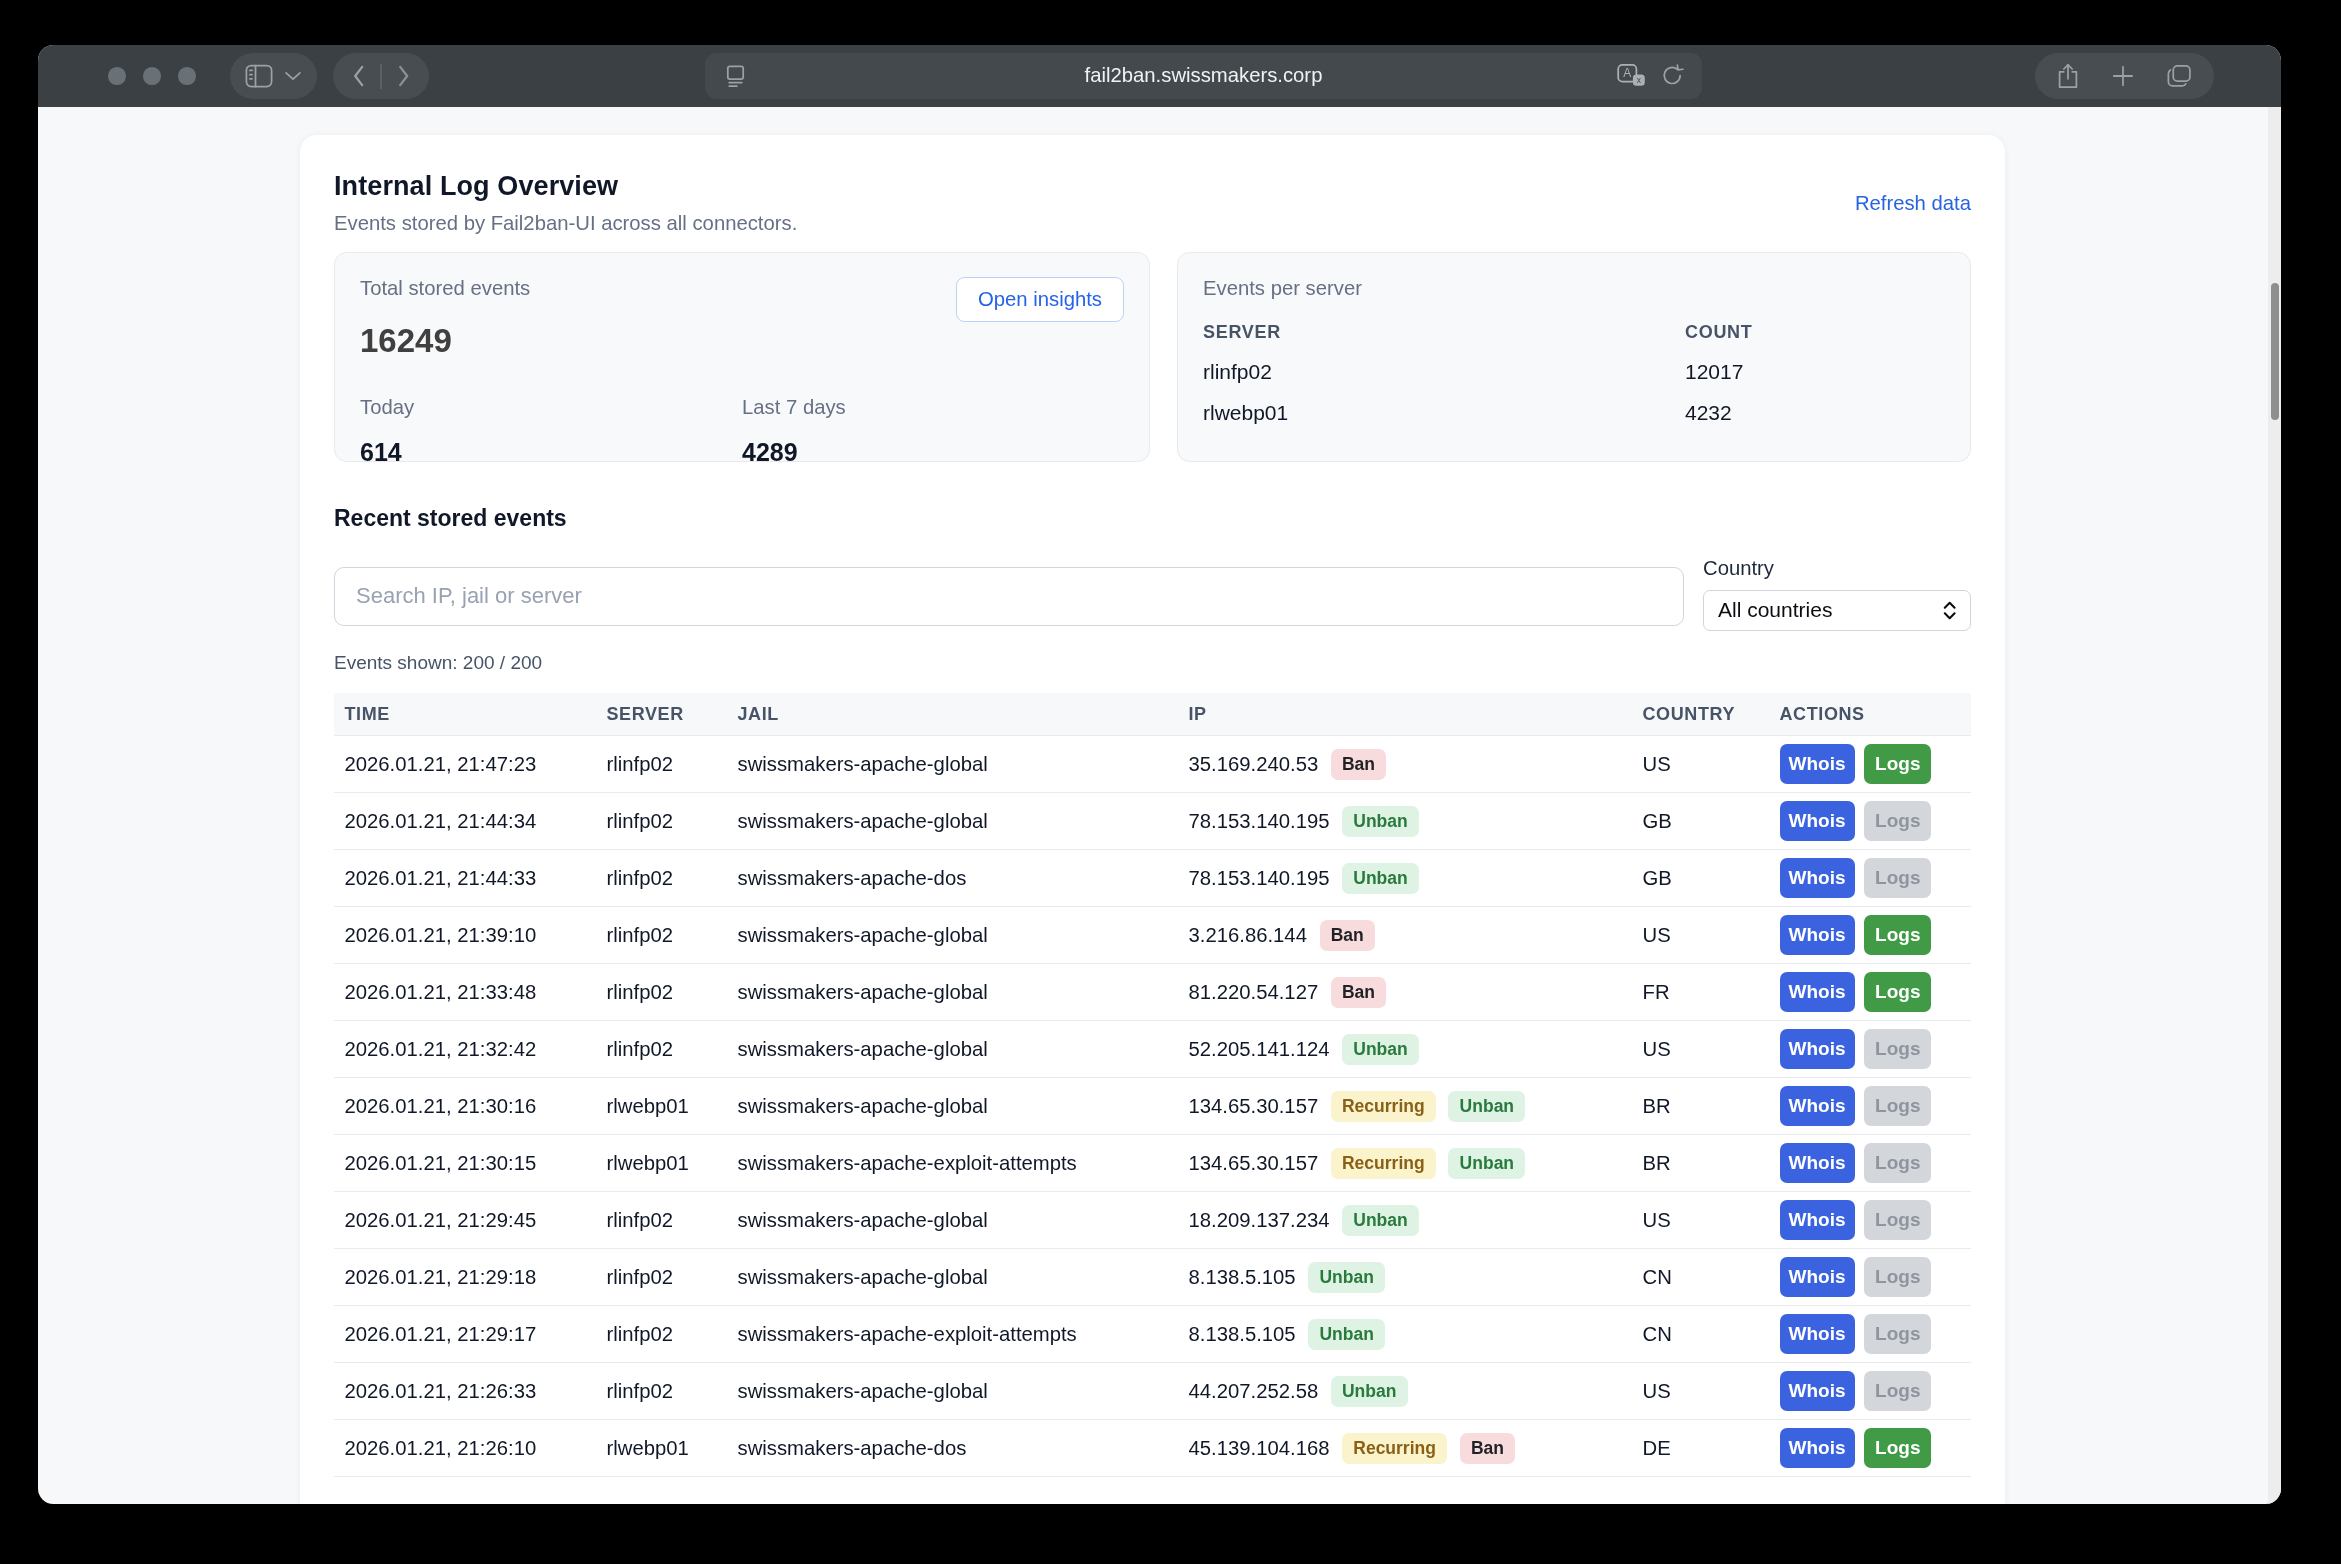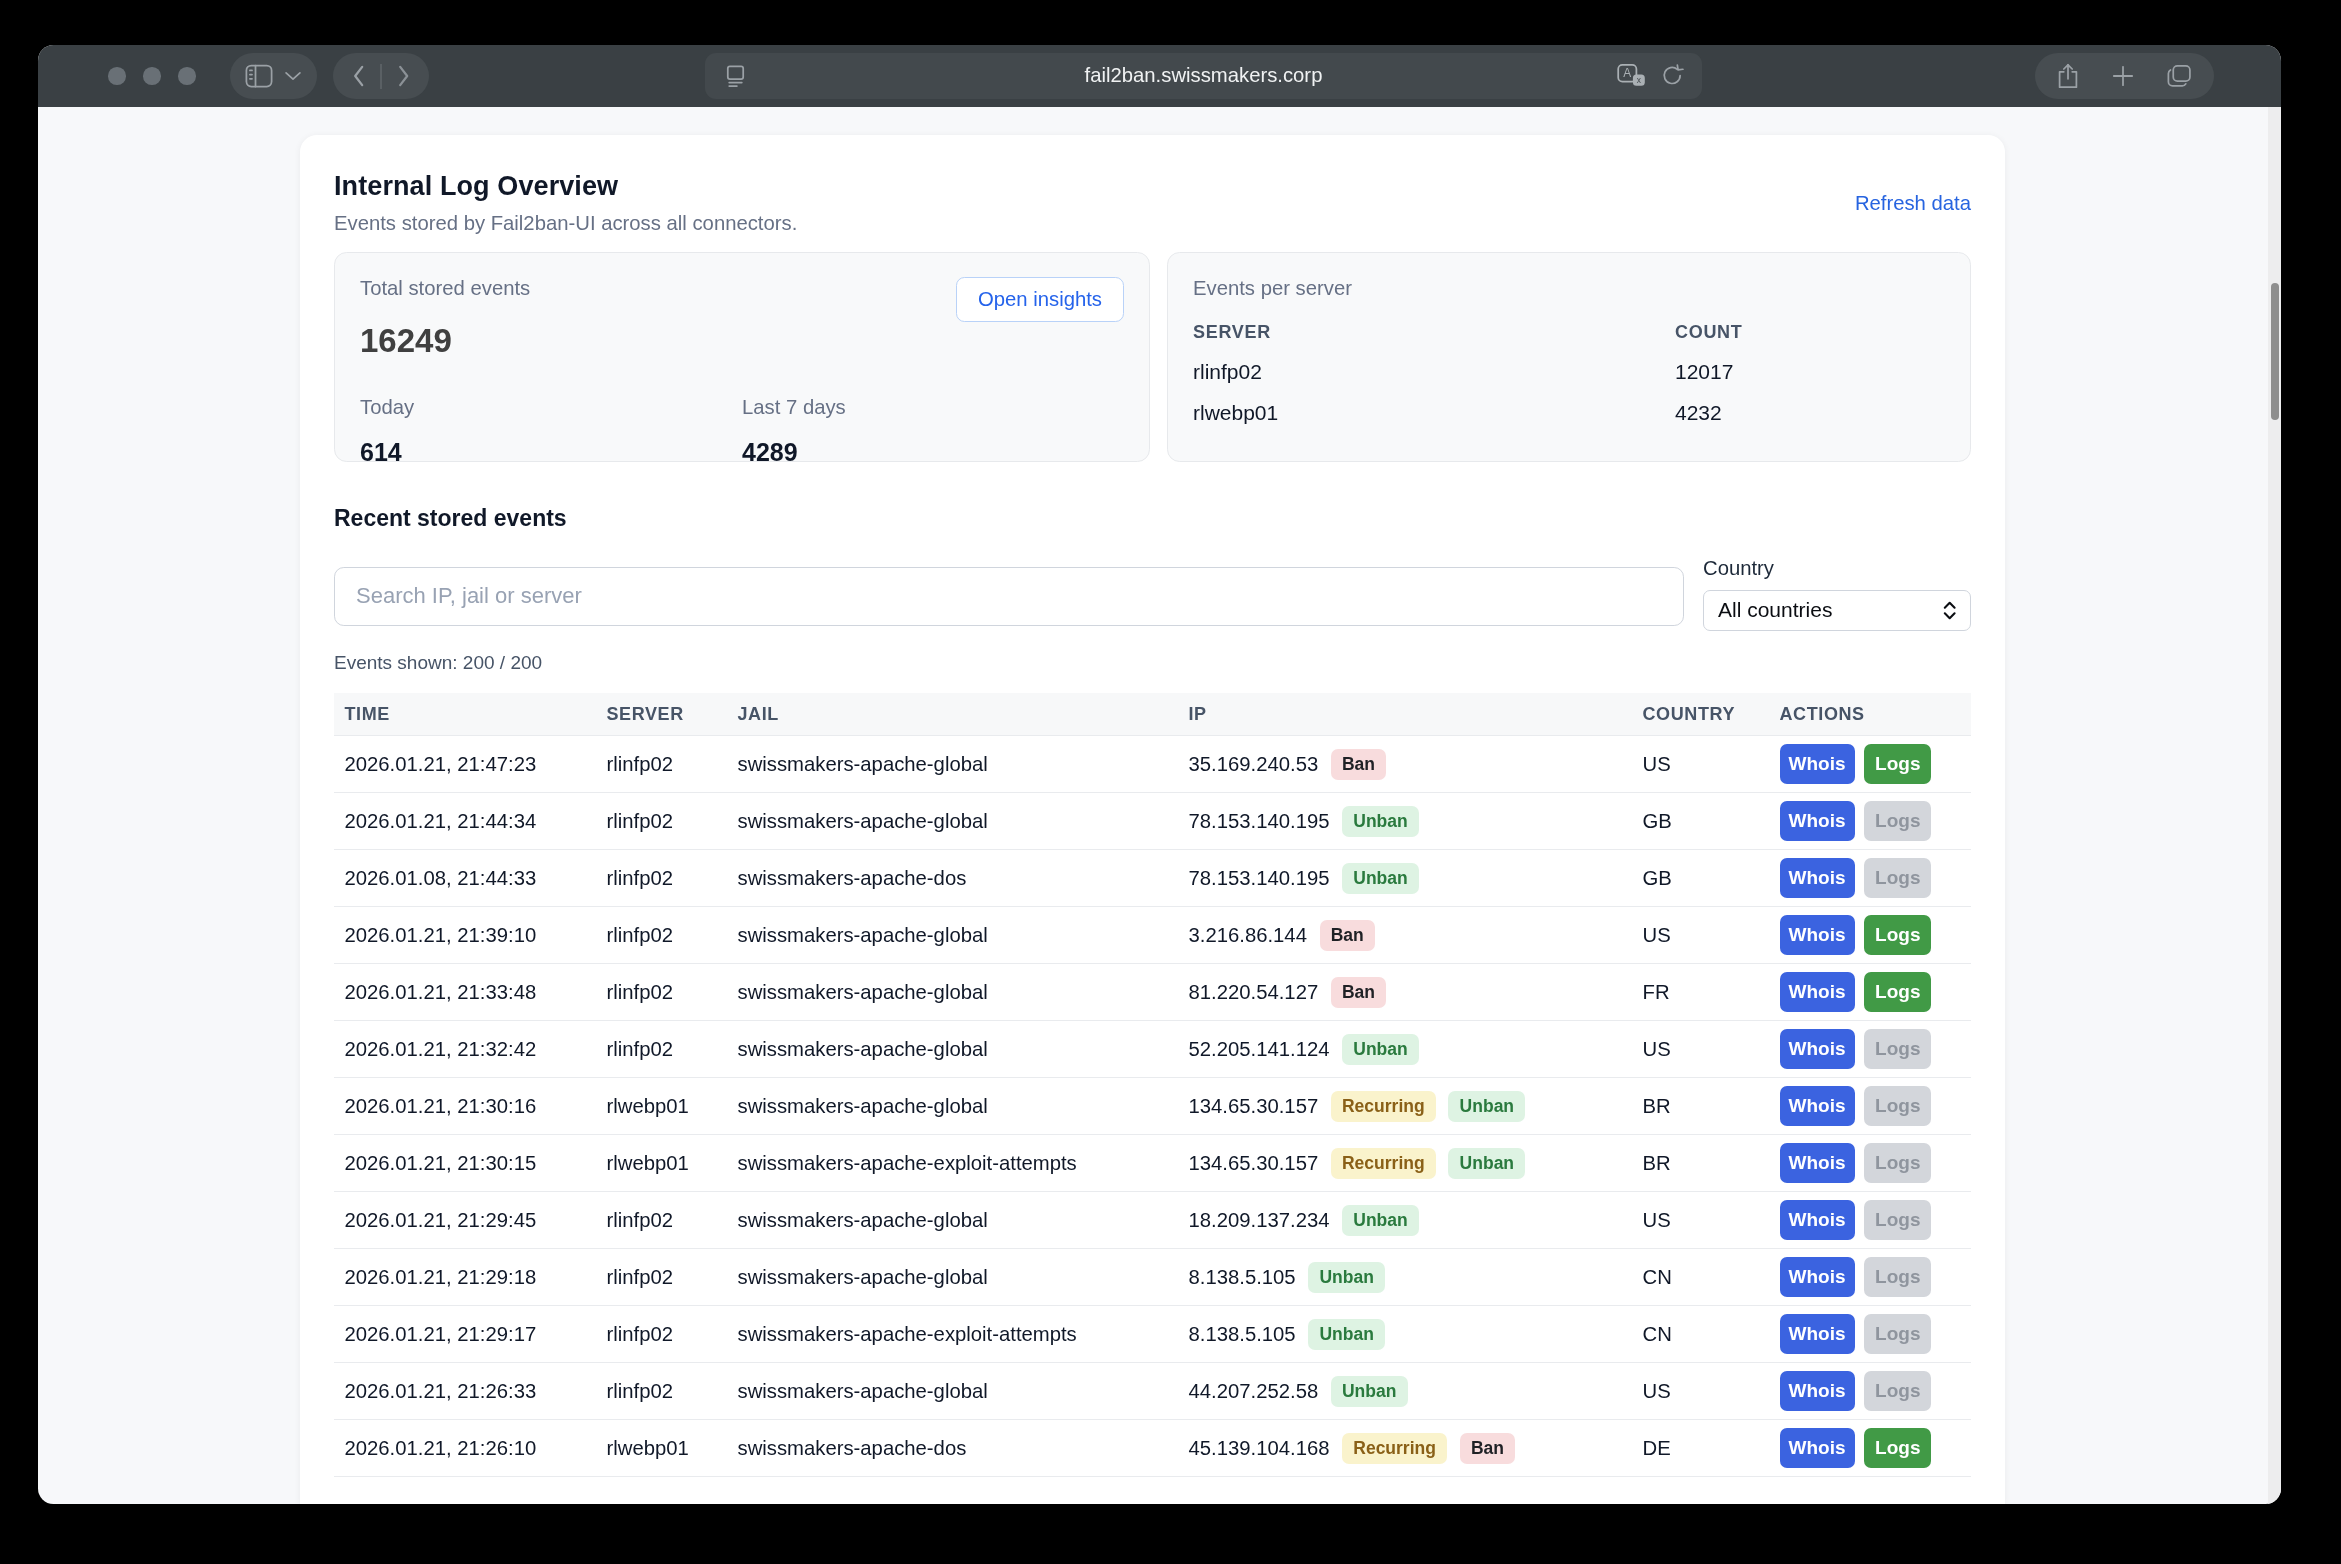--- a/index.html
+++ b/index.html
@@ -39,21 +39,21 @@
     background:#fff; border-radius:17px 17px 0 0;
     box-shadow:0 1.4px 7px rgba(16,24,40,.06);
     padding:36px 34px 10px 34px;
   }
   .page-header { display:flex; justify-content:space-between; }
   .page-title { font-size:27px; font-weight:700; color:#101828; letter-spacing:0.1px; }
   .page-subtitle { margin-top:9.8px; font-size:20.3px; color:#667085; }
   .refresh-link { margin-top:21px; font-size:20.3px; color:#2764e0; cursor:pointer; }
 
   
-  .stats-row { display:flex; gap:17px; margin-top:17px; }
+  .stats-row { display:flex; gap:27px; margin-top:17px; }
   .stat-card {
     flex:1; height:210px; background:#f8f9fa; border:1.4px solid #e7e9ec;
     border-radius:12.6px; padding:24px 25px; position:relative;
   }
   .muted-label { font-size:20.3px; color:#667085; }
   .big-number { margin-top:22px; font-size:33px; font-weight:700; color:#404040; }
   .insights-btn {
     position:absolute; right:25px; top:24px; height:45px; padding:0 21px;
     background:#fff; border:1.4px solid #b9d2f8; border-radius:8.4px;
     font-size:20.3px; color:#2563eb; display:flex; align-items:center; cursor:pointer;
@@ -287,21 +287,21 @@
               <span>78.153.140.195</span>
               <span class="badge badge-unban">Unban</span>
             </div>
             <span>GB</span>
             <div class="actions">
               <button class="btn btn-whois">Whois</button>
               <button class="btn btn-logs-gray">Logs</button>
             </div>
           </div>
           <div class="t-row">
-            <span>2026.01.08, 21:44:33</span>
+            <span>2026.01.21, 21:44:33</span>
             <span>rlinfp02</span>
             <span>swissmakers-apache-dos</span>
             <div class="ip-cell">
               <span>78.153.140.195</span>
               <span class="badge badge-unban">Unban</span>
             </div>
             <span>GB</span>
             <div class="actions">
               <button class="btn btn-whois">Whois</button>
               <button class="btn btn-logs-gray">Logs</button>

